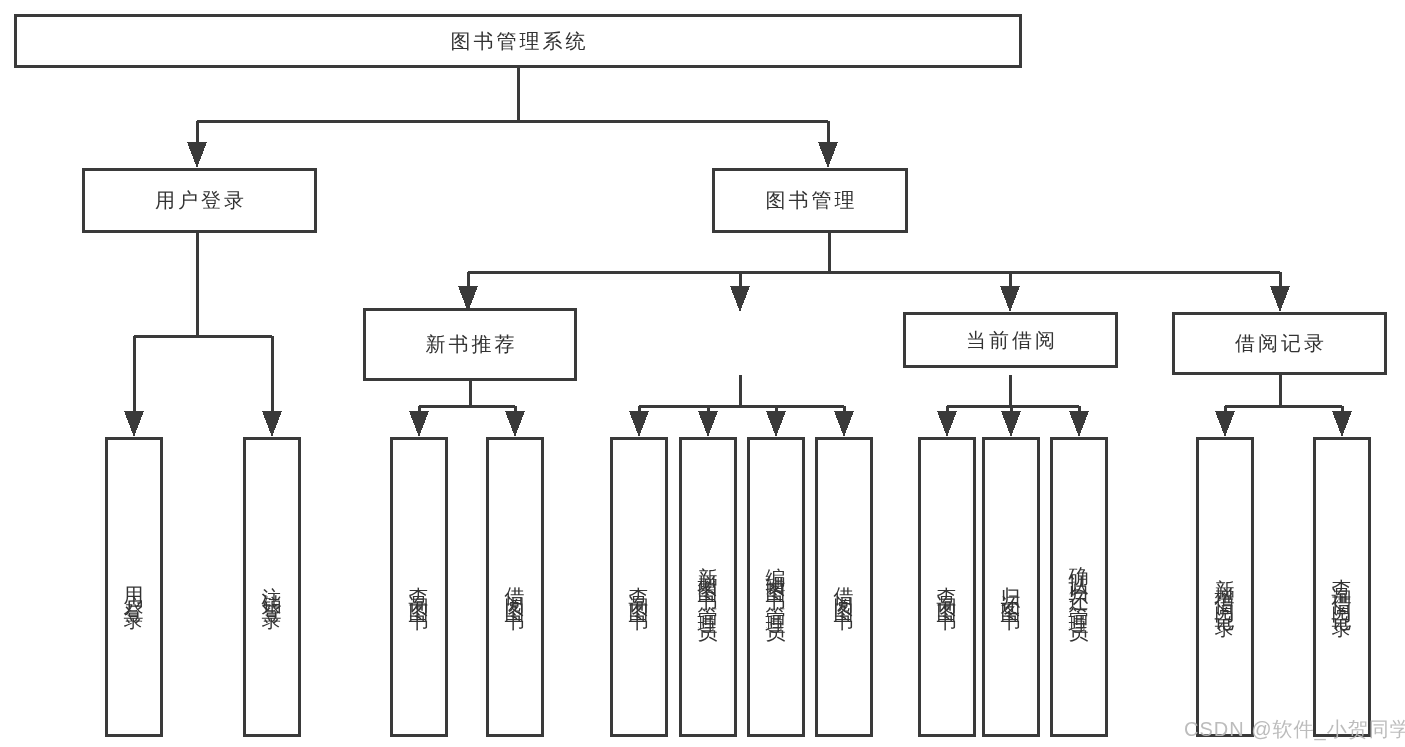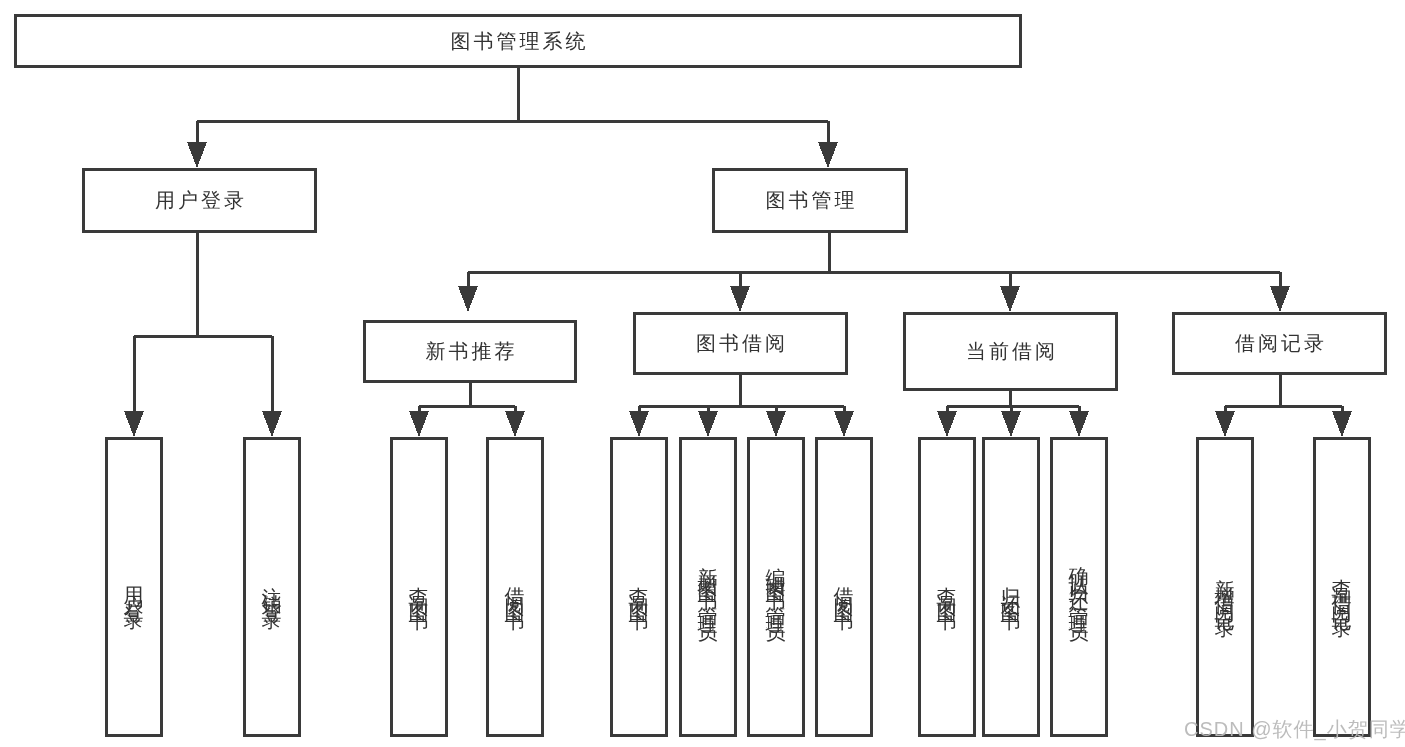--- a/index.html
+++ b/index.html
@@ -54,23 +54,23 @@
     letter-spacing: 8px;
     line-height: 1;
     white-space: nowrap;
   }
   
   #b-root  { left: 14px;  top: 14px;  width: 1008px; height: 54px; }
   
   #b-login { left: 82px;  top: 168px; width: 235px; height: 65px; }
   #b-mgmt  { left: 712px; top: 168px; width: 196px; height: 65px; }
   
-  #b-s1 { left: 363px;  top: 320px; width: 214px; height: 63px; }
+  #b-s1 { left: 363px;  top: 308px; width: 214px; height: 73px; }
   #b-s2 { left: 633px;  top: 312px; width: 215px; height: 63px; }
-  #b-s3 { left: 903px;  top: 312px; width: 215px; height: 79px; }
+  #b-s3 { left: 903px;  top: 312px; width: 215px; height: 56px; }
   #b-s4 { left: 1172px; top: 312px; width: 215px; height: 63px; }
   
   .leaf { top: 437px; width: 58px; height: 300px; }
   #b-l1  { left: 105px;  }
   #b-l2  { left: 243px;  }
   #b-l3  { left: 390px;  }
   #b-l4  { left: 486px;  }
   #b-l5  { left: 610px;  }
   #b-l6  { left: 679px;  }
   #b-l7  { left: 747px;  }
@@ -139,23 +139,20 @@
   <div class="box" id="b-login">
     <span class="h-label">用户登录</span>
   </div>
   <div class="box" id="b-mgmt">
     <span class="h-label">图书管理</span>
   </div>
 
   <div class="box" id="b-s1">
     <span class="h-label">新书推荐</span>
   </div>
-  <div class="box" id="b-s2">
-    <span class="h-label">图书借阅</span>
-  </div>
   <div class="box" id="b-s3">
     <span class="h-label">当前借阅</span>
   </div>
   <div class="box" id="b-s4">
     <span class="h-label">借阅记录</span>
   </div>
 
   <div class="box leaf" id="b-l1">
     <span class="v-label">用户登录</span>
   </div>

